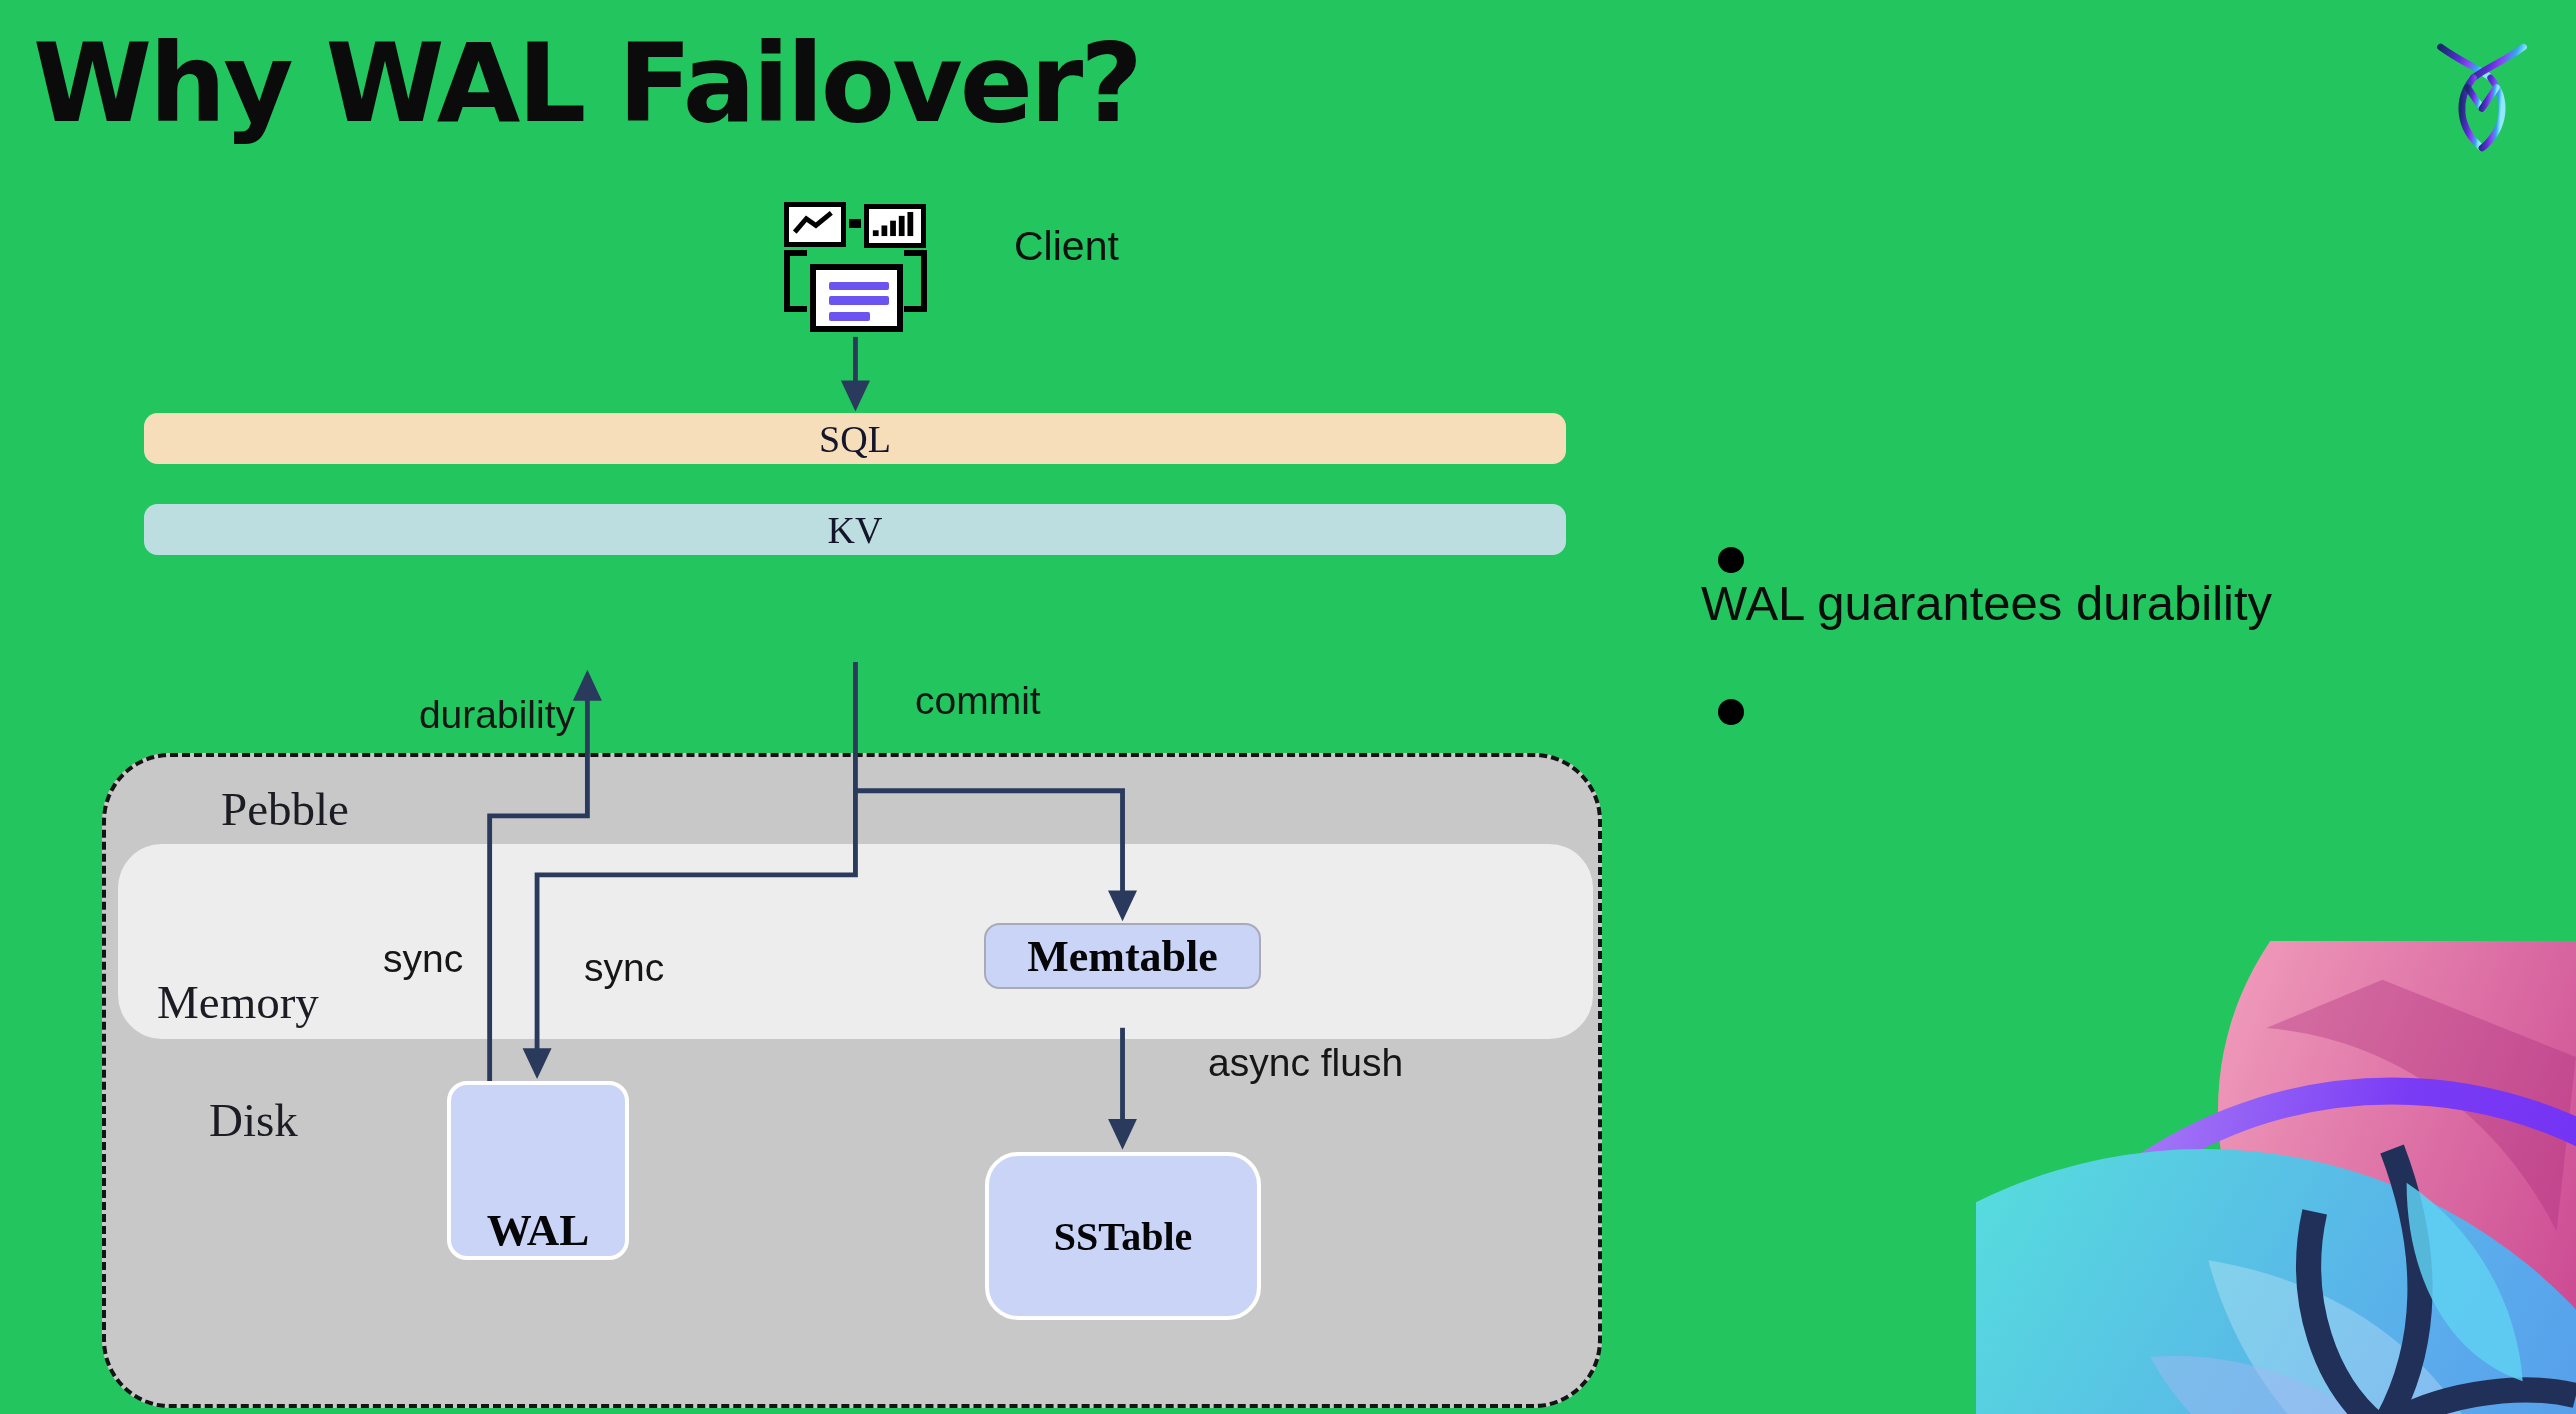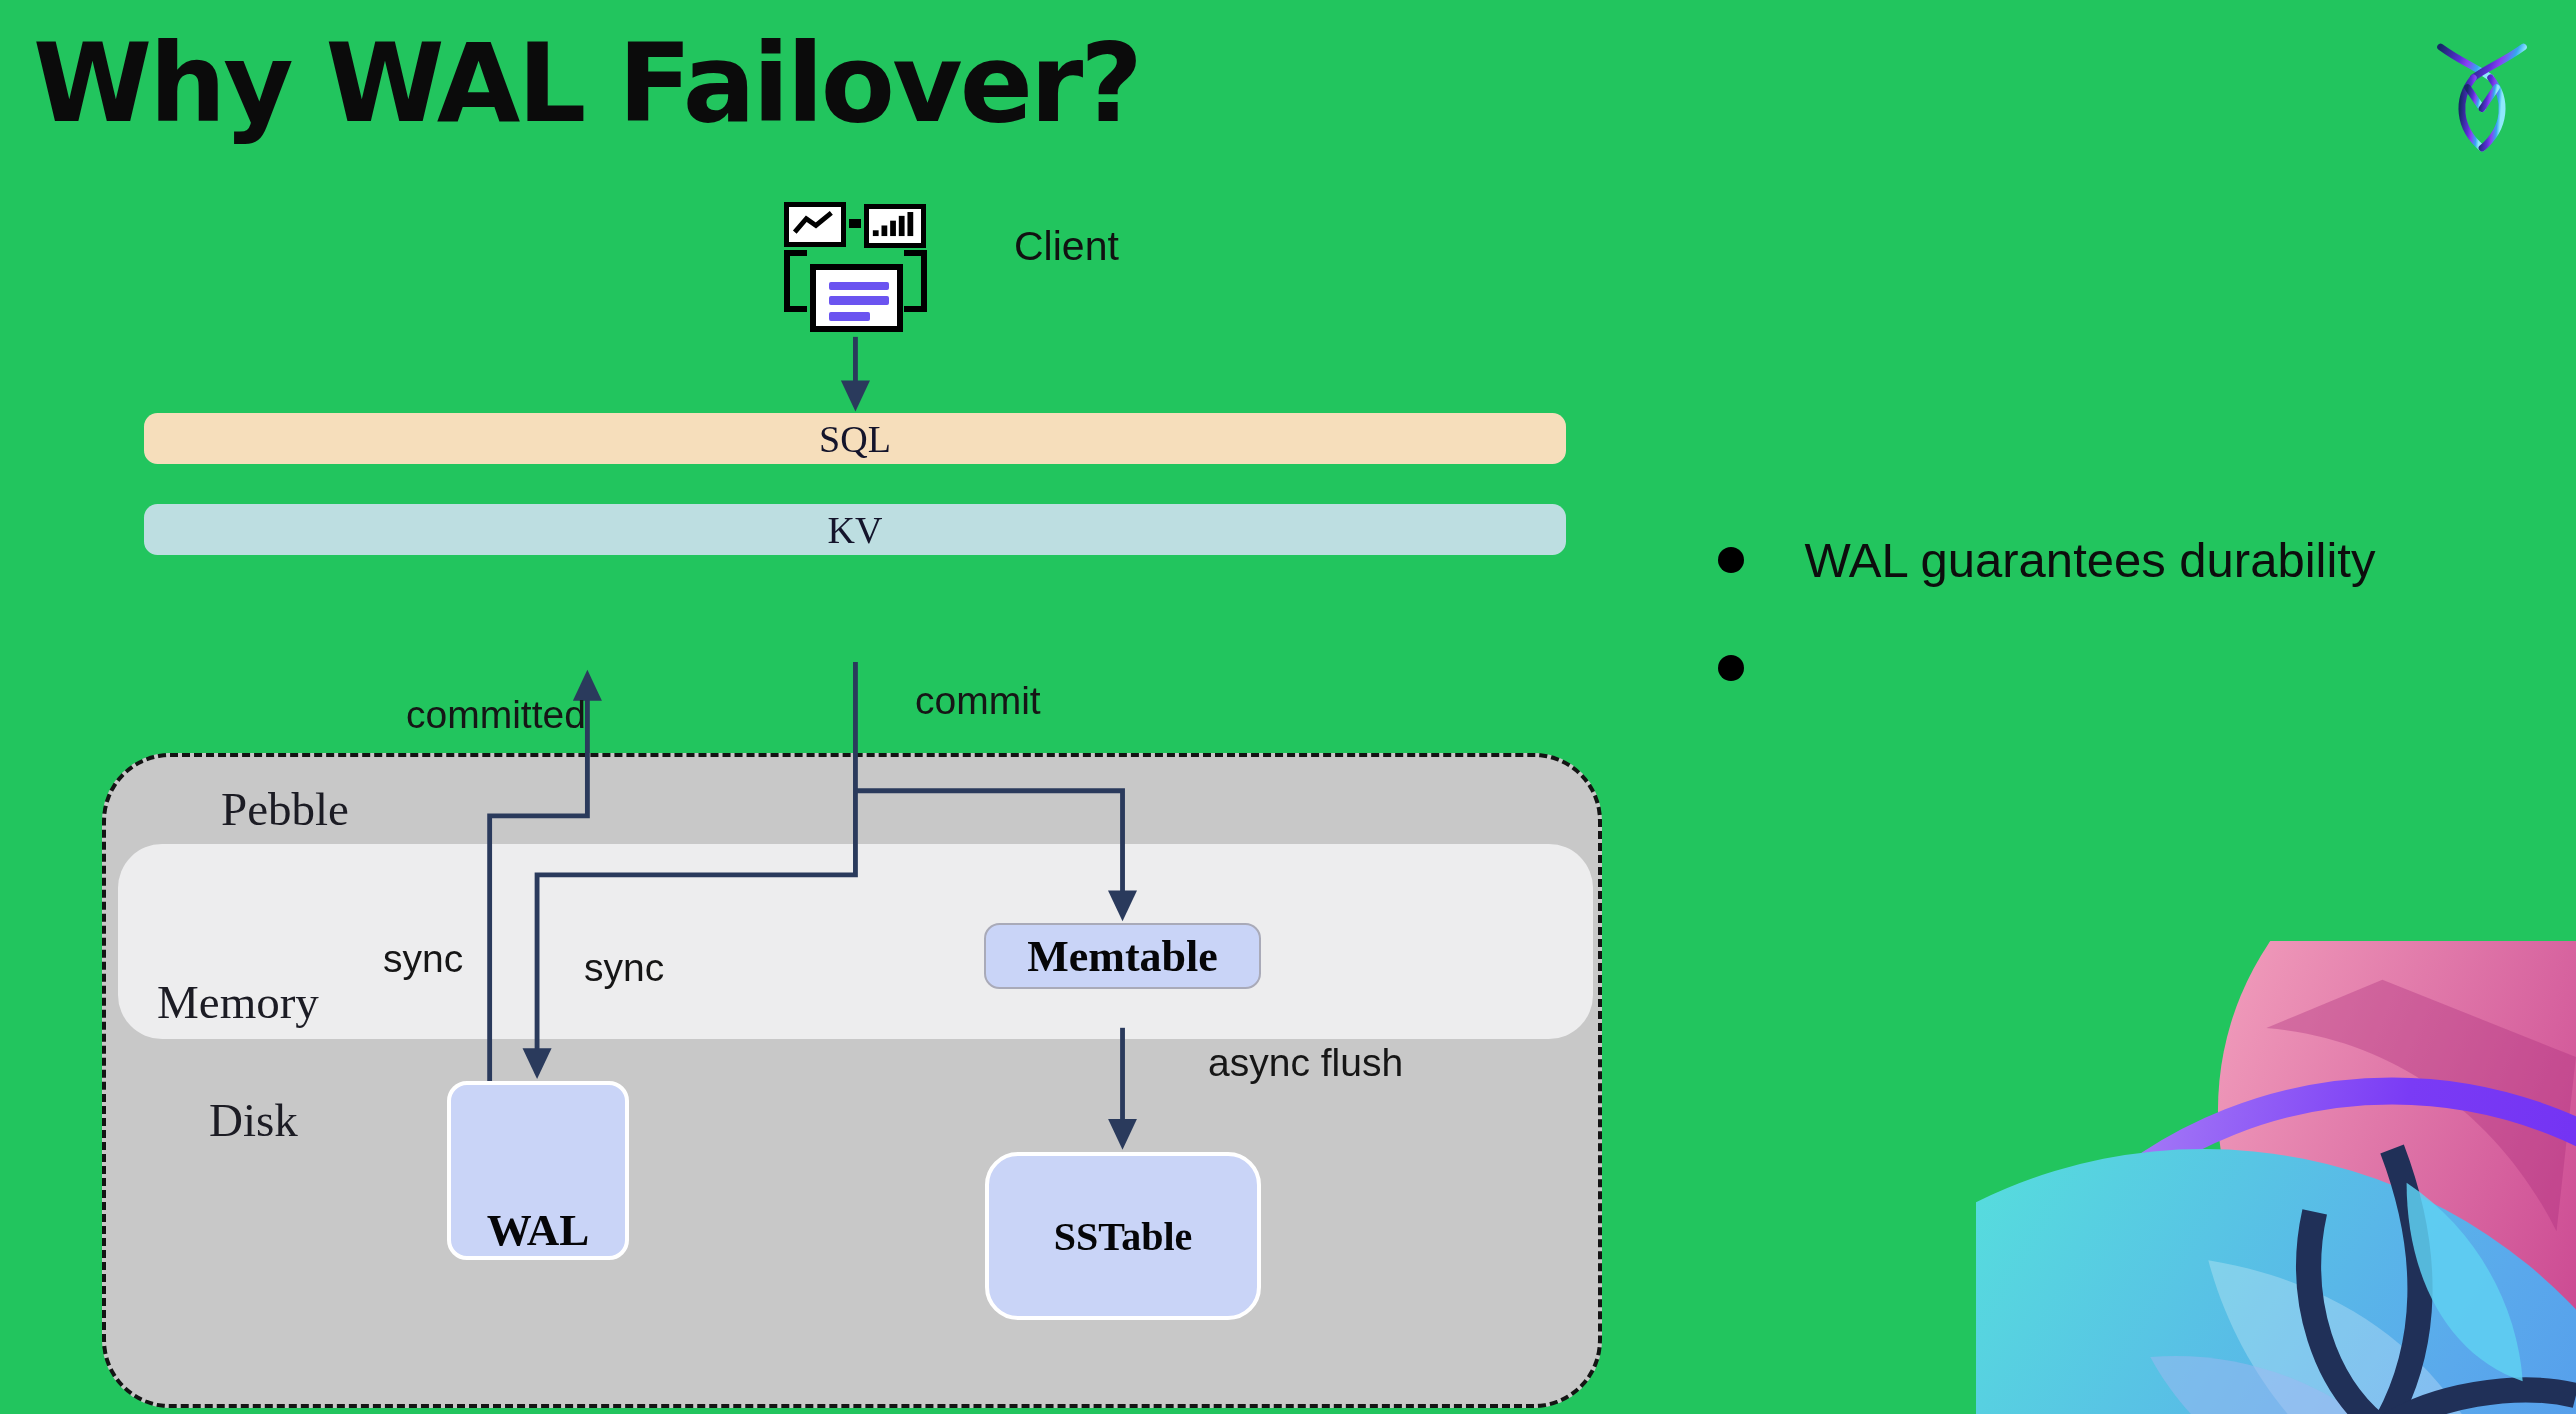--- a/index.html
+++ b/index.html
@@ -74,21 +74,21 @@
   .ci-doc { position:absolute; left:28px; top:68px; width:93px; height:68px;
     background:#ffffff; border:6.8px solid #000; box-sizing:border-box; }
   .ci-line { position:absolute; left:12.6px; height:8.7px; background:#6b54f0; border-radius:1.9px; }
   .ci-line1 { top:11.6px; width:60px; }
   .ci-line2 { top:26px; width:60px; }
   .ci-line3 { top:42px; width:41px; }
   .lbl-client { left:1014px; top:223px; font-size:41px; color:#111; }
 
   
   .bullets { left:1701px; top:530px; width:803px; }
-  .bullet-item { display:flex; margin-bottom:48px; }
+  .bullet-item { display:flex; margin-bottom:48px;flex-direction:column; }
   .bullet-dot {
     width:26px; height:26px; border-radius:50%; background:#000;
     flex:0 0 26px; margin:17.4px 60px 0 17.4px;
   }
   .bullet-text { font-size:49px; line-height:60px; color:#0d0d0d; width:697px; }
 
   svg { display:block; }
   .connectors { left:0; top:0; pointer-events:none; }
   .corner-art { left:1976px; top:941px; }
   .logo { left:2429px; top:39px; }
@@ -168,21 +168,21 @@
     </g>
   </svg>
 
   <div class="abs bar bar-sql">
     <span>SQL</span>
   </div>
   <div class="abs bar bar-kv">
     <span>KV</span>
   </div>
 
-  <div class="abs edge-label lbl-committed">committed</div>
+  <div class="abs edge-label lbl-committed">durability</div>
   <div class="abs edge-label lbl-commit">commit</div>
   <div class="abs edge-label lbl-sync-l">sync</div>
   <div class="abs edge-label lbl-sync-r">sync</div>
   <div class="abs edge-label lbl-asyncflush">async flush</div>
 
   <div class="abs node node-wal">
     <span>WAL</span>
   </div>
   <div class="abs node node-memtable">
     <span>Memtable</span>

